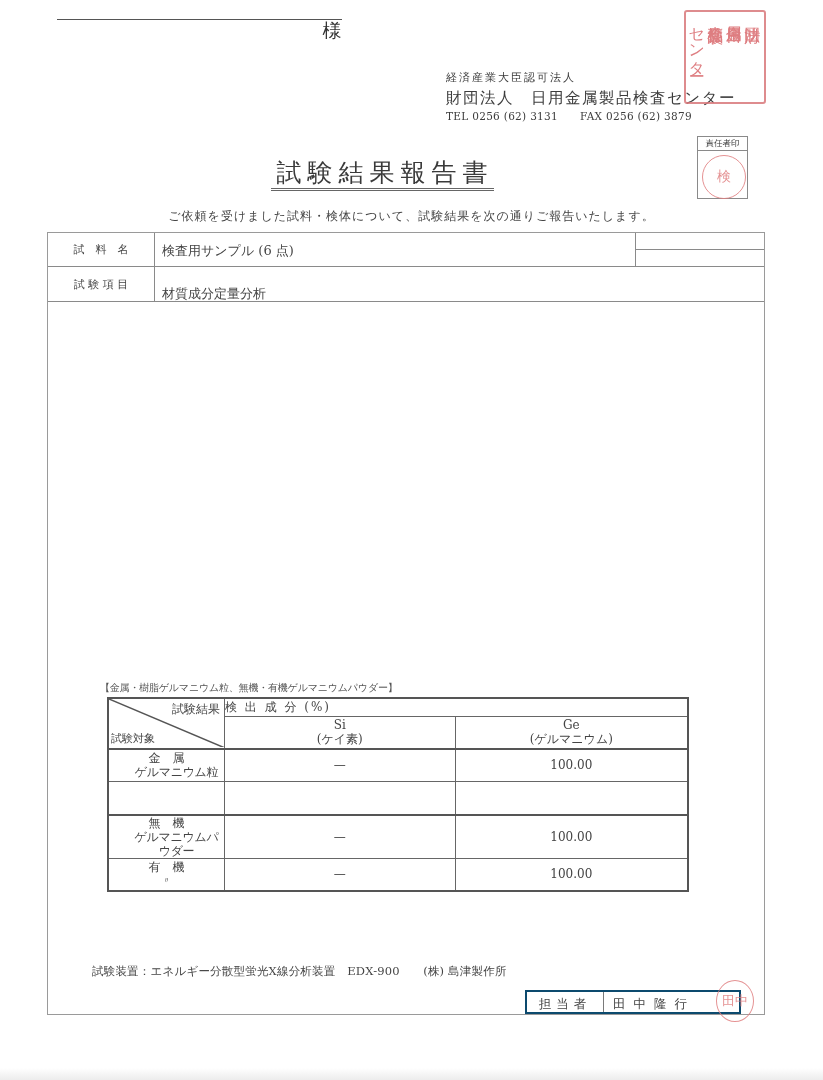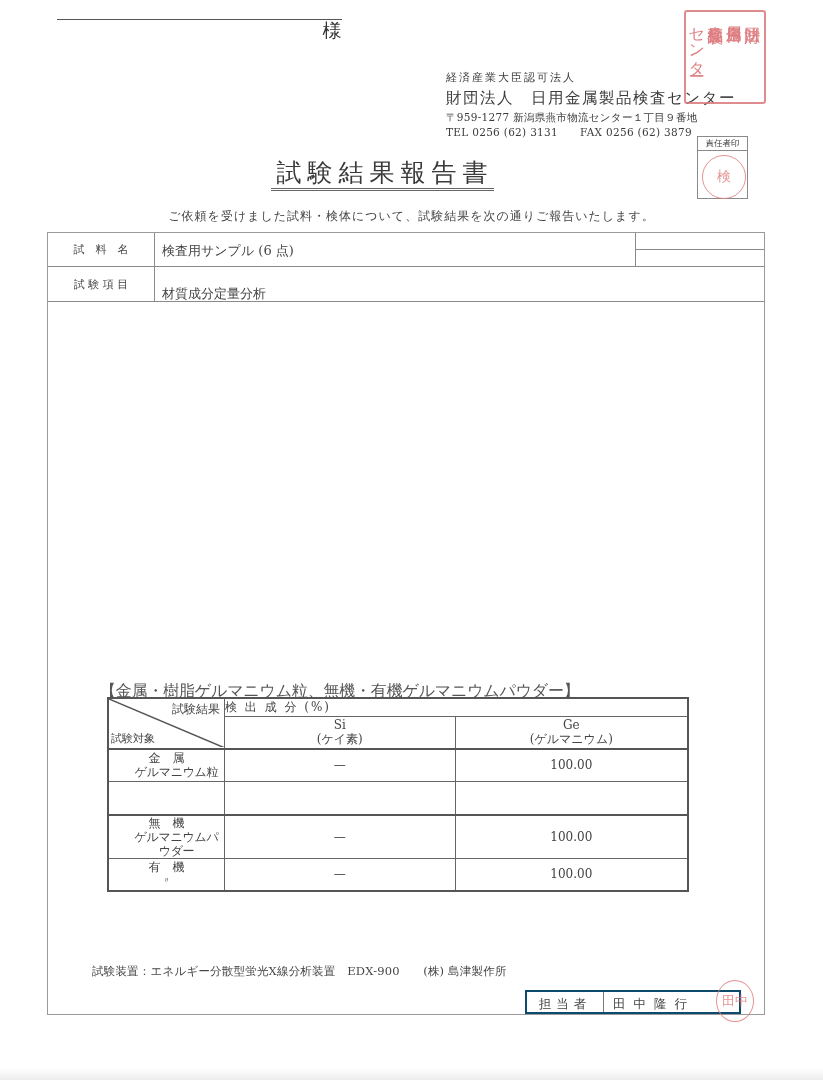--- a/index.html
+++ b/index.html
@@ -47,21 +47,21 @@
 
   
   .frame {
     left:47px; top:232px; width:718px; height:783px; border:1.5px solid #9a9a9a; border-right-width:1.5px; box-sizing:border-box;
   }
   .row-line { position:absolute; left:0; right:0; height:0; border-top:1.5px solid #8a8a8a; }
   .vline { position:absolute; width:0; border-left:1.5px solid #8a8a8a; }
   .label-cell { position:absolute; left:0; width:106px; text-align:center; font-size:11px; color:#444; }
   .value-cell { position:absolute; left:114px; font-size:13px; color:#444; }
 
-  .subheading { left:100px; top:681px; font-size:16px; color:#555; white-space:nowrap; letter-spacing:-0.2px;text-align:right; }
+  .subheading { left:100px; top:681px; font-size:10px; color:#555; white-space:nowrap; letter-spacing:-0.2px;text-align:right; }
 
   table.results {
     position:absolute; left:107px; top:697px; width:582px; border-collapse:collapse;
     font-size:12px; color:#444; border:2px solid #555;
   }
   table.results td { border:1px solid #666; text-align:center; padding:0; vertical-align:middle; }
   table.results .thick-bottom { border-bottom:2px solid #555; }
   .diag {
     position:relative; width:115px; height:48px; overflow:hidden;
   }
@@ -88,21 +88,20 @@
 </head>
 <body>
 
 <div class="abs addressee">
   <span class="sama">様</span>
 </div>
 
 <div class="abs issuer">
   <div class="cert">経済産業大臣認可法人</div>
   <div class="org">財団法人　日用金属製品検査センター</div>
-  <div class="addr">〒959-1277 新潟県燕市物流センター１丁目９番地</div>
   <div class="tel">
     <span>TEL 0256 (62) 3131</span><span>FAX 0256 (62) 3879</span>
   </div>
 </div>
 
 <div class="abs seal-square">
   <span class="col">財団法</span>
   <span class="col">日用金属</span>
   <span class="col">製品検査</span>
   <span class="col">センター</span>

